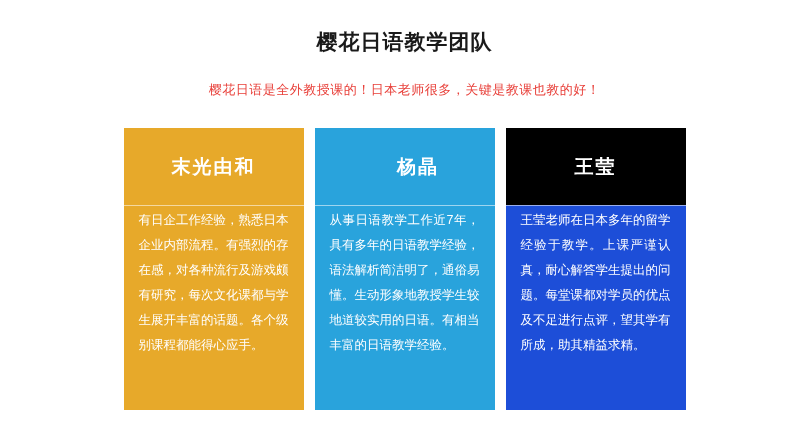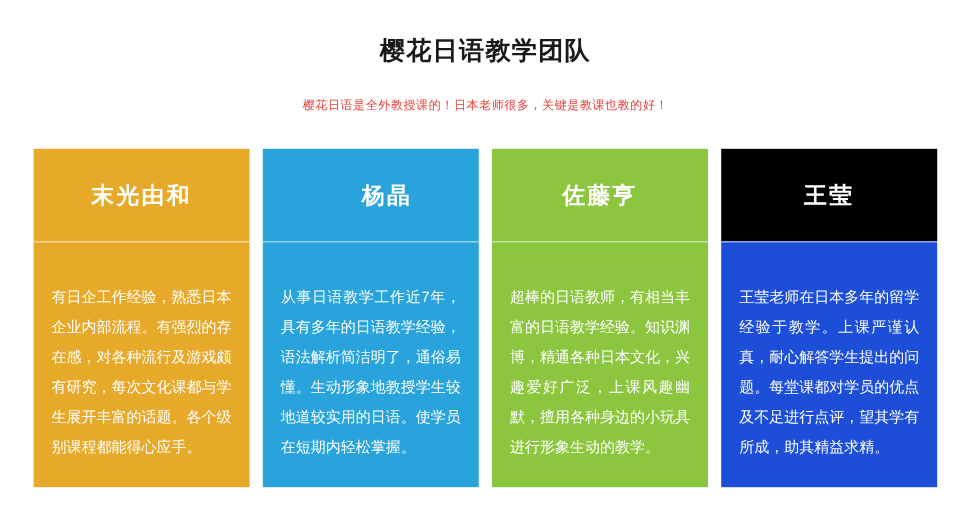--- a/index.html
+++ b/index.html
@@ -22,21 +22,21 @@
   .page-title {
     text-align: center;
     font-size: 21px;
     font-weight: bold;
     color: #1a1a1a;
     padding-top: 28px;
     letter-spacing: 1px;
   }
   .page-subtitle {
     text-align: center;
-    font-size: 10px;
+    font-size: 13px;
     color: #e8403a;
     margin-top: 25px;
     letter-spacing: 0.5px;
   }
   .cards {
     display: flex;
     justify-content: center;
     gap: 11px;
     margin-top: 29px;
     padding: 0 28px;
@@ -53,21 +53,21 @@
     display: flex;
     align-items: center;
     justify-content: center;
     color: #ffffff;
     font-size: 19px;
     font-weight: bold;
     letter-spacing: 2px;
   }
   .card-body {
     min-height: 205px;
-    padding: 34px 15px 10px 15px;
+    padding: 2px 15px 10px 15px;
     box-sizing: border-box;
     color: #ffffff;
     font-size: 12.5px;
     line-height: 2.0;
     text-align: justify;
     text-justify: inter-ideograph;
     border-top: 1px solid rgba(255,255,255,0.55);
   }
 </style>
 </head>
@@ -85,29 +85,23 @@
       <div class="card-head" style="background: rgb(231, 169, 42);">
         <span>末光由和</span>
       </div>
       <div class="card-body" style="background: rgb(231, 169, 42);">有日企工作经验，熟悉日本企业内部流程。有强烈的存在感，对各种流行及游戏颇有研究，每次文化课都与学生展开丰富的话题。各个级别课程都能得心应手。</div>
     </div>
 
     <div class="card">
       <div class="card-head" style="background: rgb(41, 163, 220); padding-left: 27px;">
         <span>杨晶</span>
       </div>
-      <div class="card-body" style="background: rgb(41, 163, 220);">从事日语教学工作近7年，具有多年的日语教学经验，语法解析简洁明了，通俗易懂。生动形象地教授学生较地道较实用的日语。使学员在短期内轻松掌握。</div>
+      <div class="card-body" style="background: rgb(41, 163, 220);">从事日语教学工作近7年，具有多年的日语教学经验，语法解析简洁明了，通俗易懂。生动形象地教授学生较地道较实用的日语。有相当丰富的日语教学经验。</div>
     </div>
 
-    <div class="card">
-      <div class="card-head" style="background: rgb(140, 198, 62);">
-        <span>佐藤亨</span>
-      </div>
-      <div class="card-body" style="background: rgb(140, 198, 62);">超棒的日语教师，有相当丰富的日语教学经验。知识渊博，精通各种日本文化，兴趣爱好广泛，上课风趣幽默，擅用各种身边的小玩具进行形象生动的教学。</div>
-    </div>
 
     <div class="card">
       <div class="card-head" style="background: #000000;">
         <span>王莹</span>
       </div>
       <div class="card-body" style="background: #1d4ed8;">王莹老师在日本多年的留学经验于教学。上课严谨认真，耐心解答学生提出的问题。每堂课都对学员的优点及不足进行点评，望其学有所成，助其精益求精。</div>
     </div>
 
   </div>
 </div>

